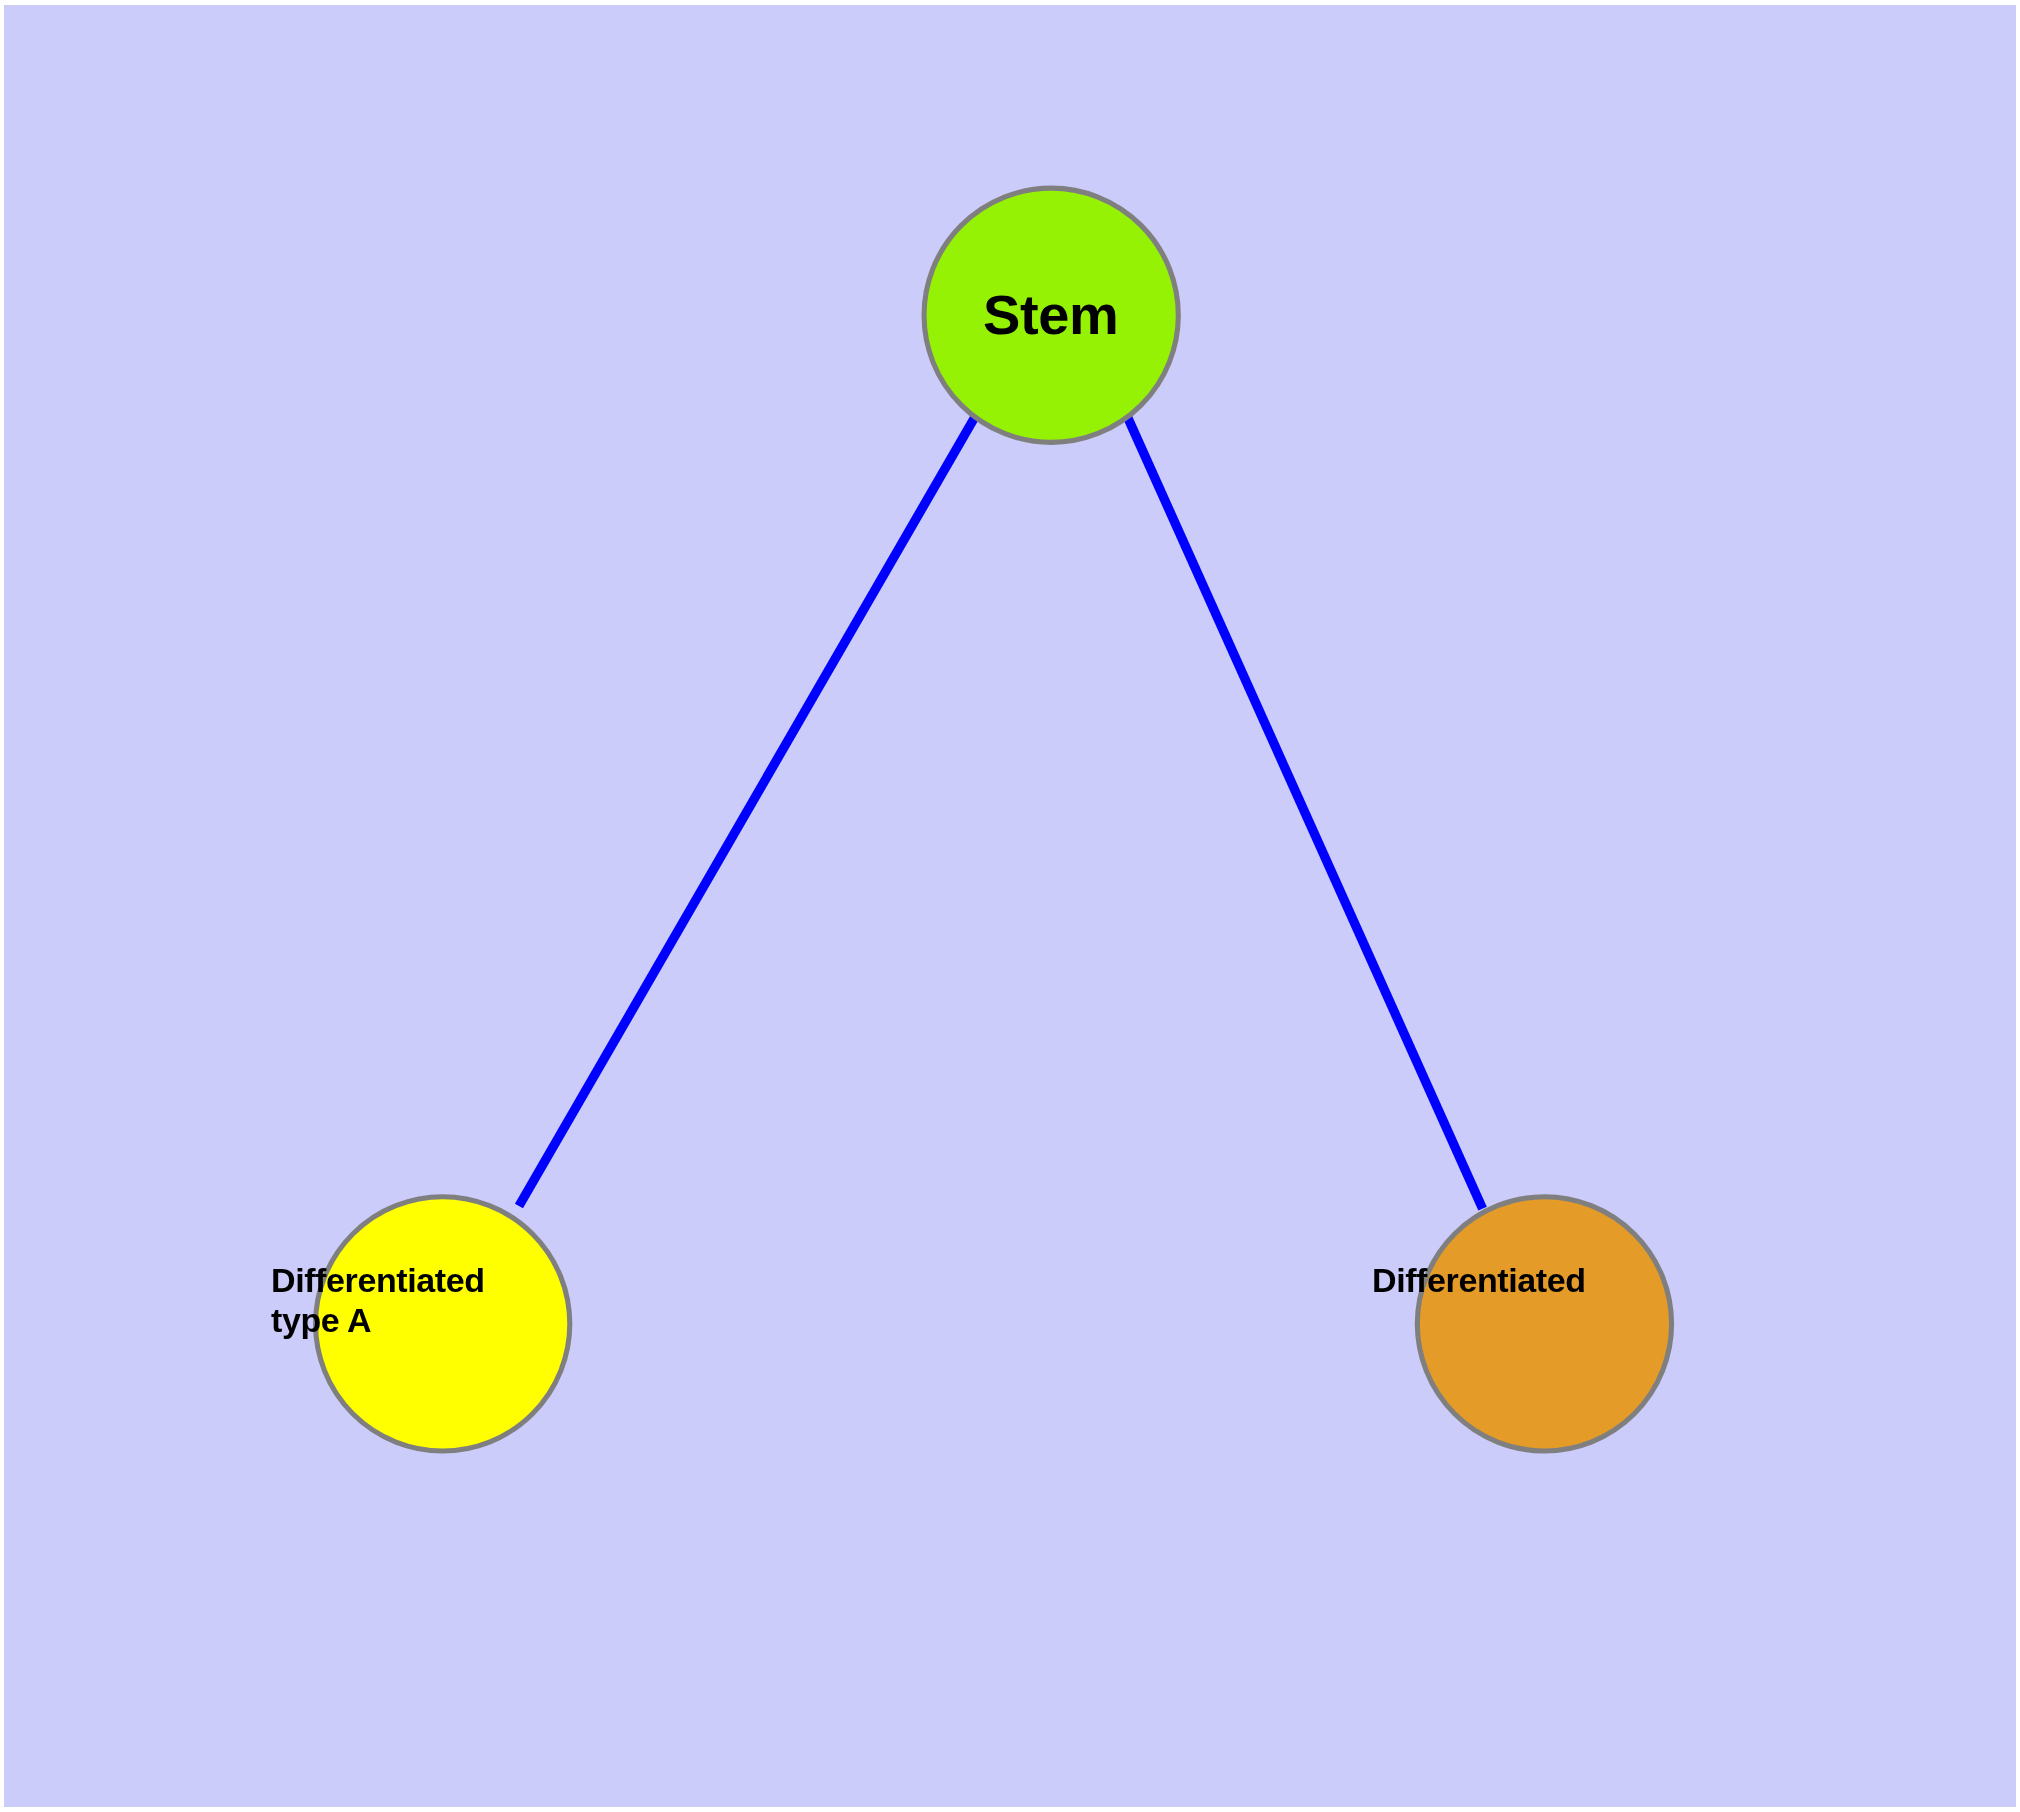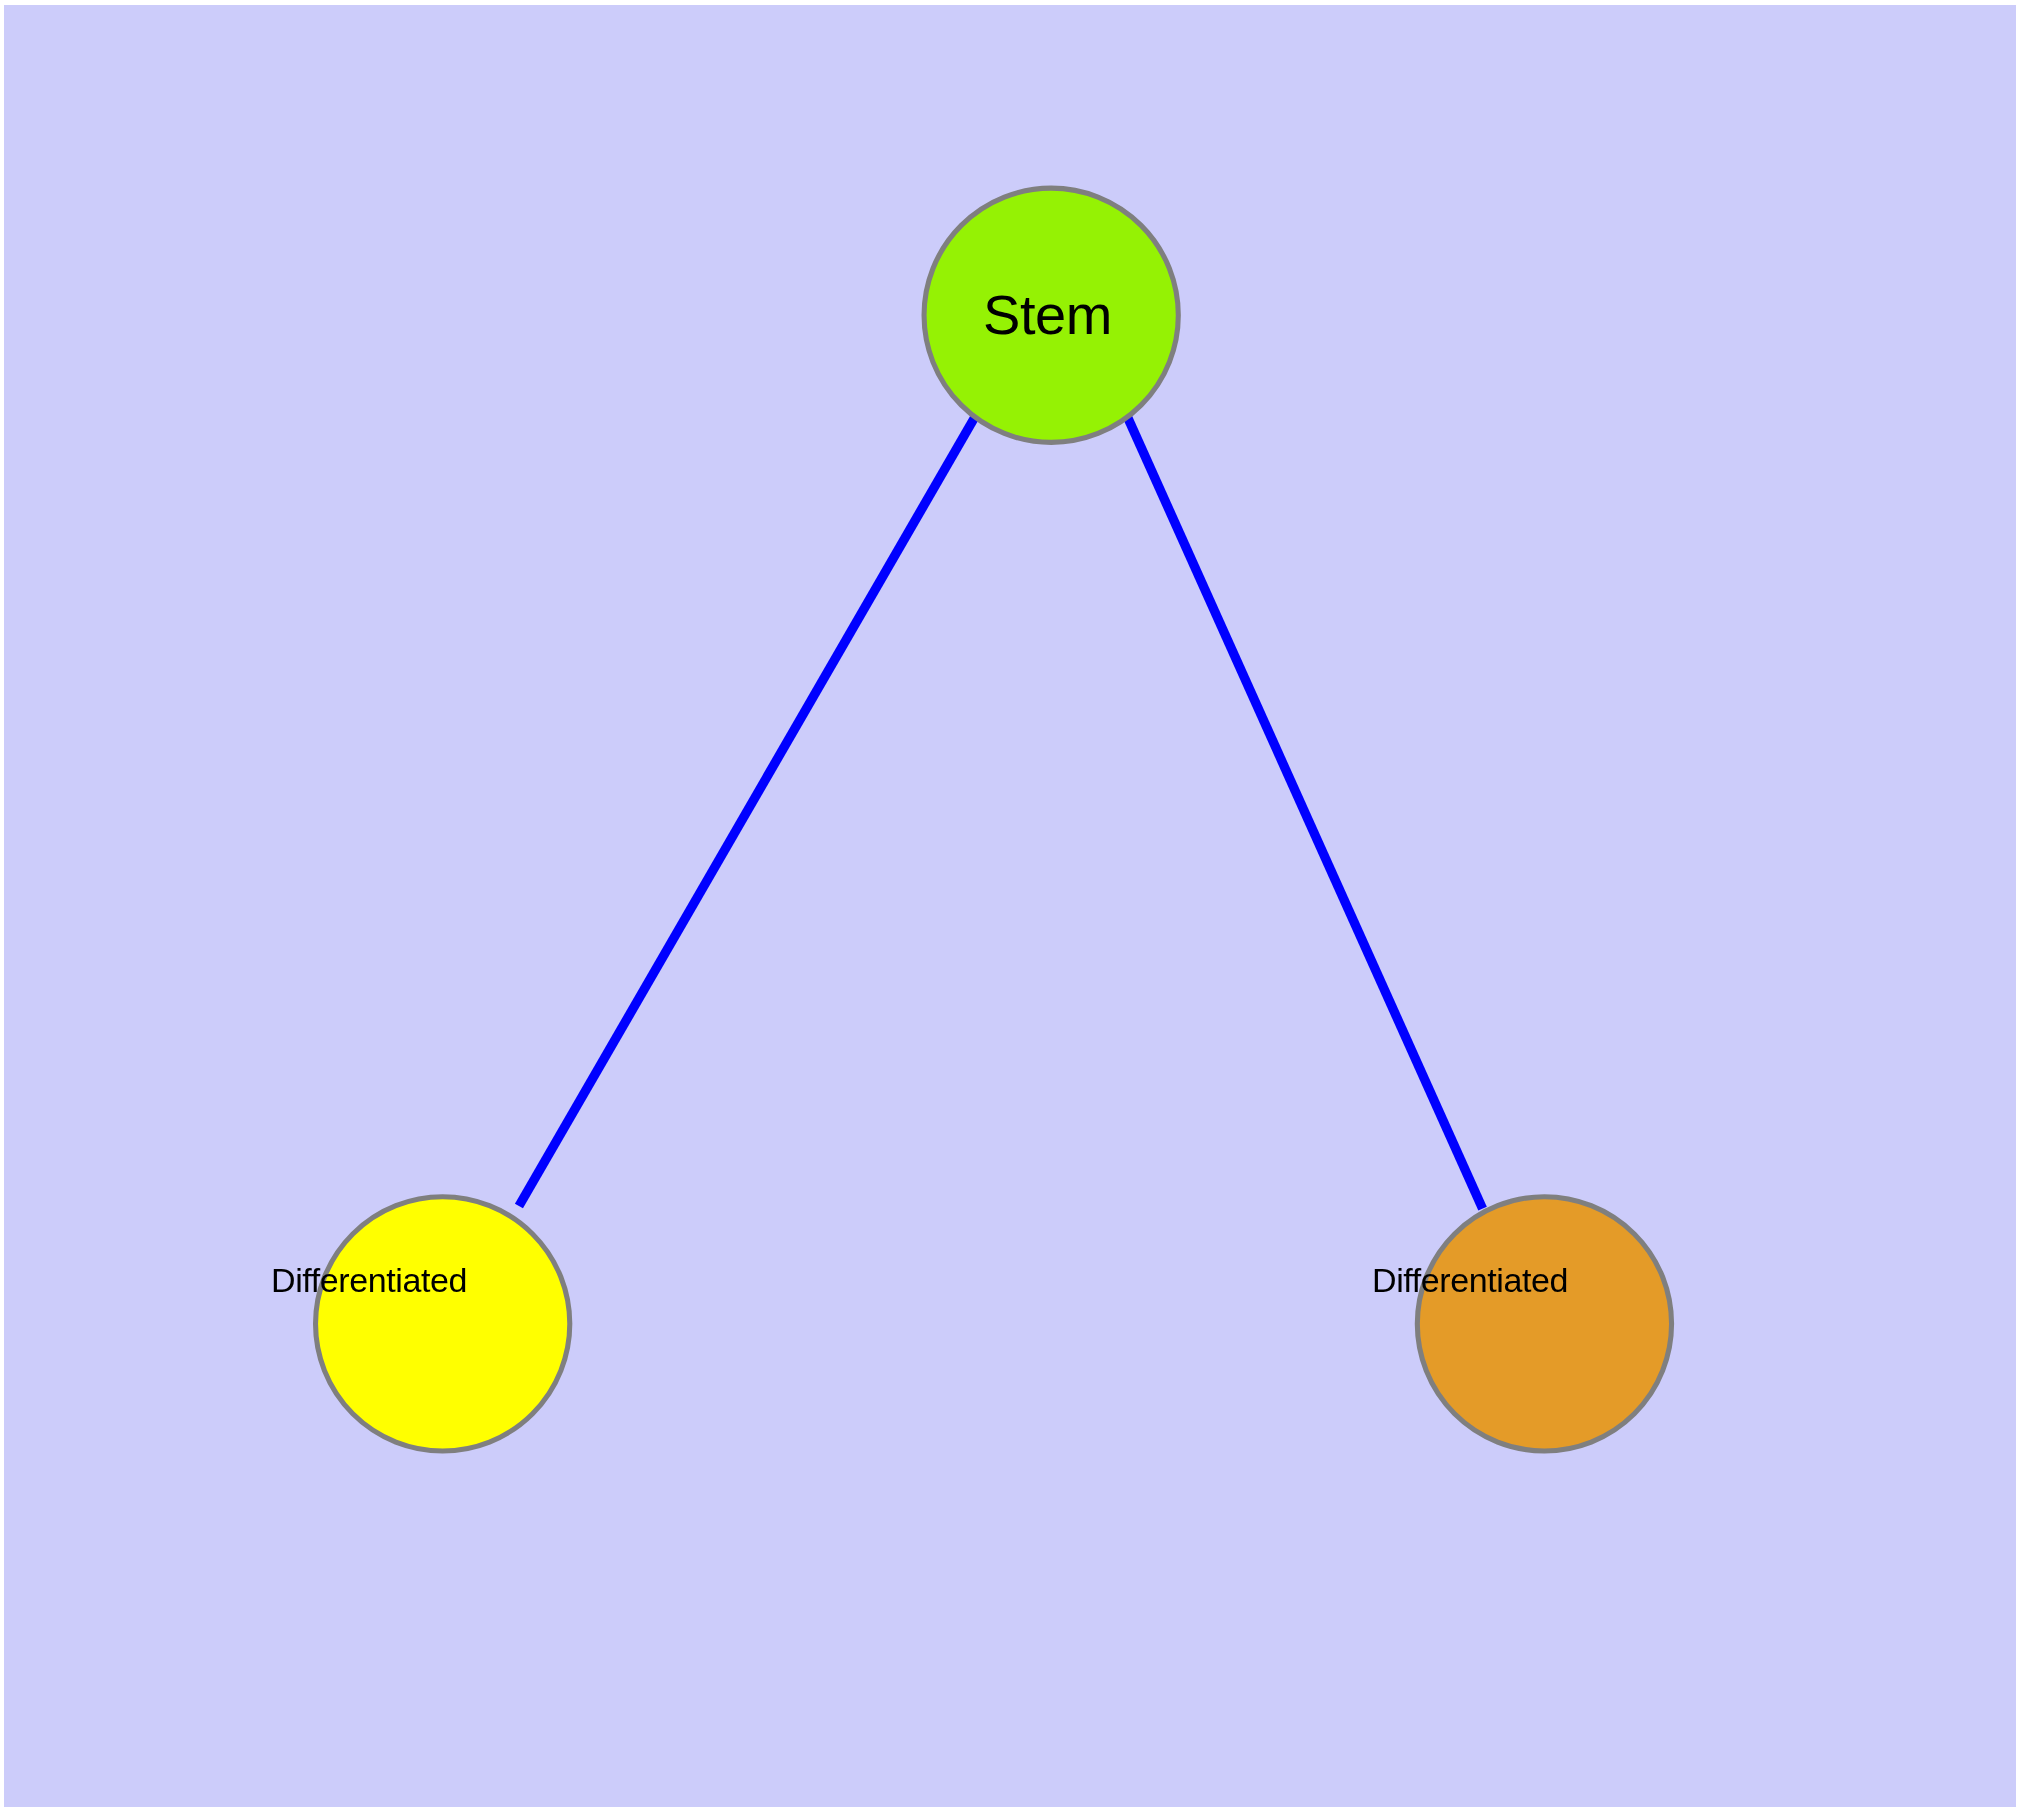--- a/index.html
+++ b/index.html
@@ -38,21 +38,21 @@
     stroke-linecap: butt;
     fill: none;
   }
   .node-circle {
     stroke: #7f7f7f;
     stroke-width: 6;
   }
   .node-label {
     position: absolute;
     color: #000000;
-    font-weight: normal;
+    font-weight: bold;
     text-align: left;
     white-space: nowrap;
     line-height: 1.18;
     letter-spacing: -0.4px;
     pointer-events: none;
   }
   .node-label.root {
     font-size: 56px;
   }
   .node-label.leaf {
@@ -82,20 +82,21 @@
       <circle class="node-circle" cx="1822" cy="1562" r="150" fill="#e49b28" stroke="#7f7f7f" stroke-width="6"></circle>
     </g>
   </svg>
 
   <div class="node-label root" style="left: 983px; top: 282px; color: rgb(0, 0, 0);">
     <span class="label-line">Stem</span>
   </div>
 
   <div class="node-label leaf" style="left: 271px; top: 1260px; color: rgb(0, 0, 0);">
     <span class="label-line">Differentiated</span>
+    <span class="label-line">type A</span>
   </div>
 
   <div class="node-label leaf" style="left: 1372px; top: 1260px; color: rgb(0, 0, 0);">
     <span class="label-line">Differentiated</span>
   </div>
 
 </div>
 
 
 </body></html>

